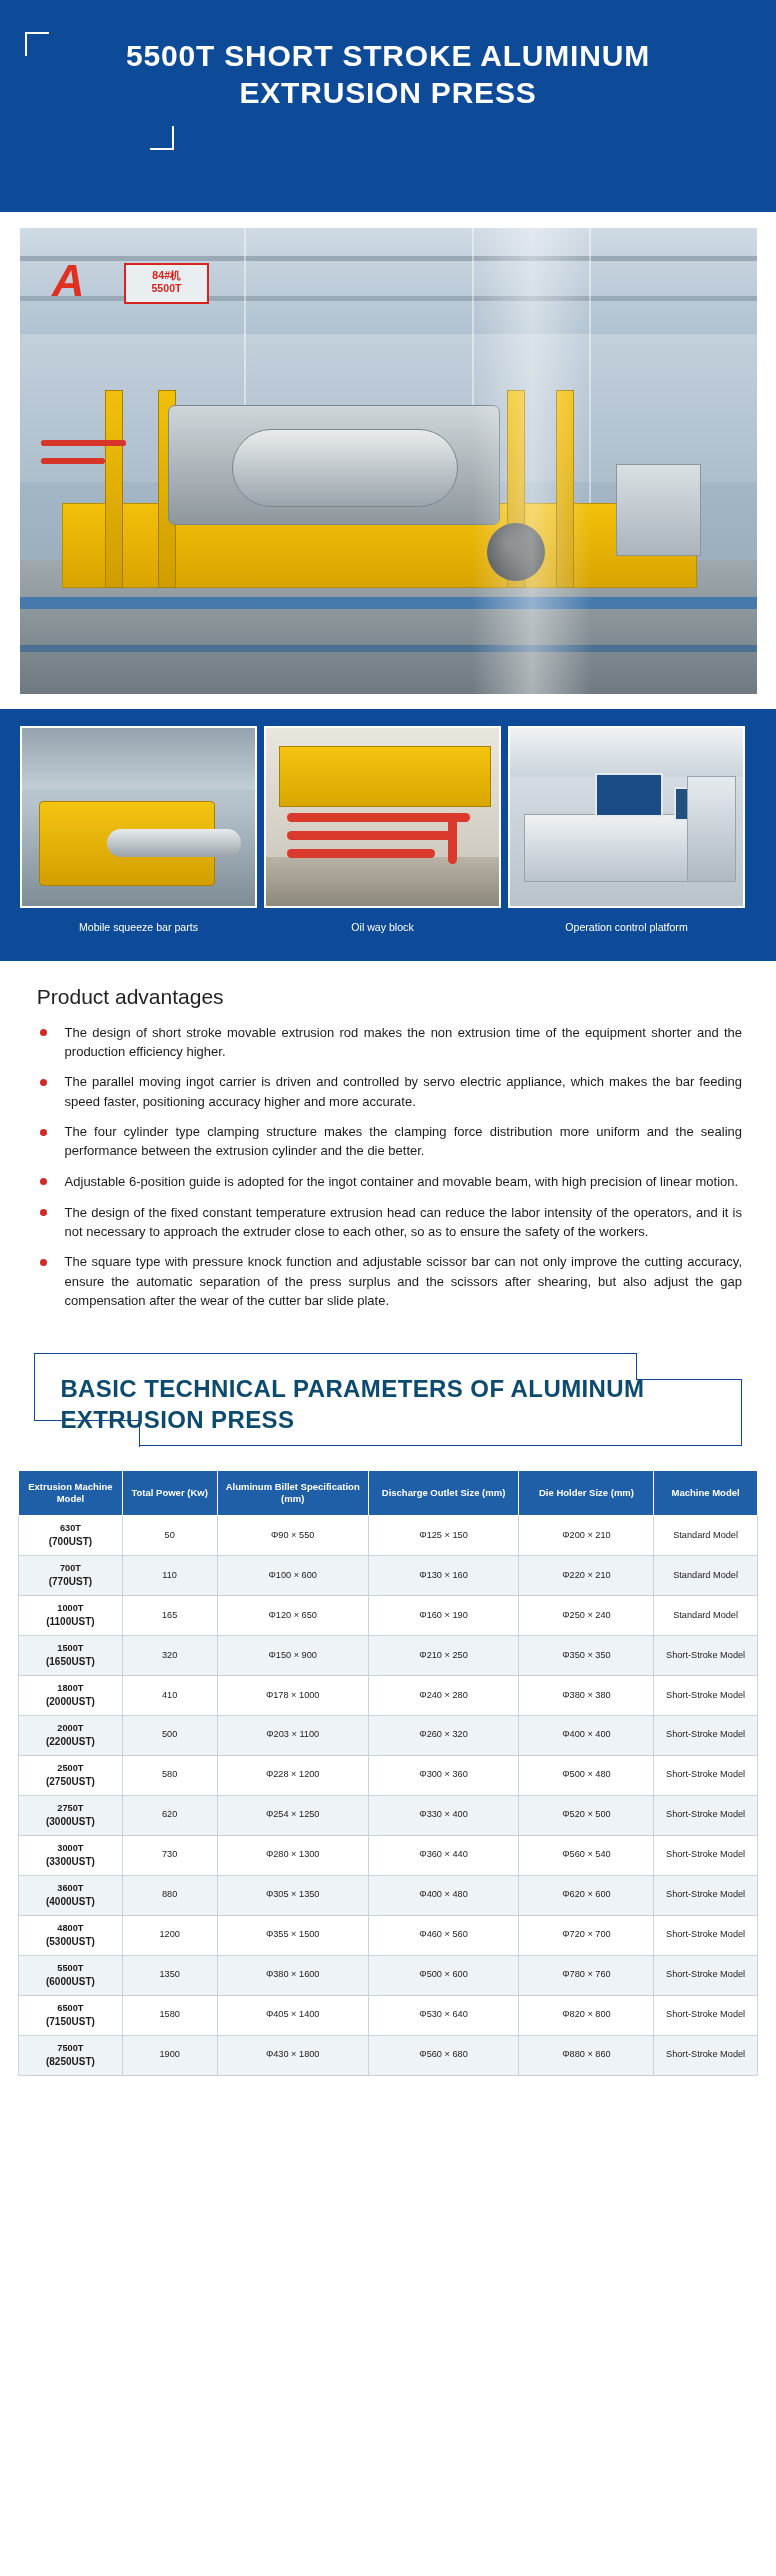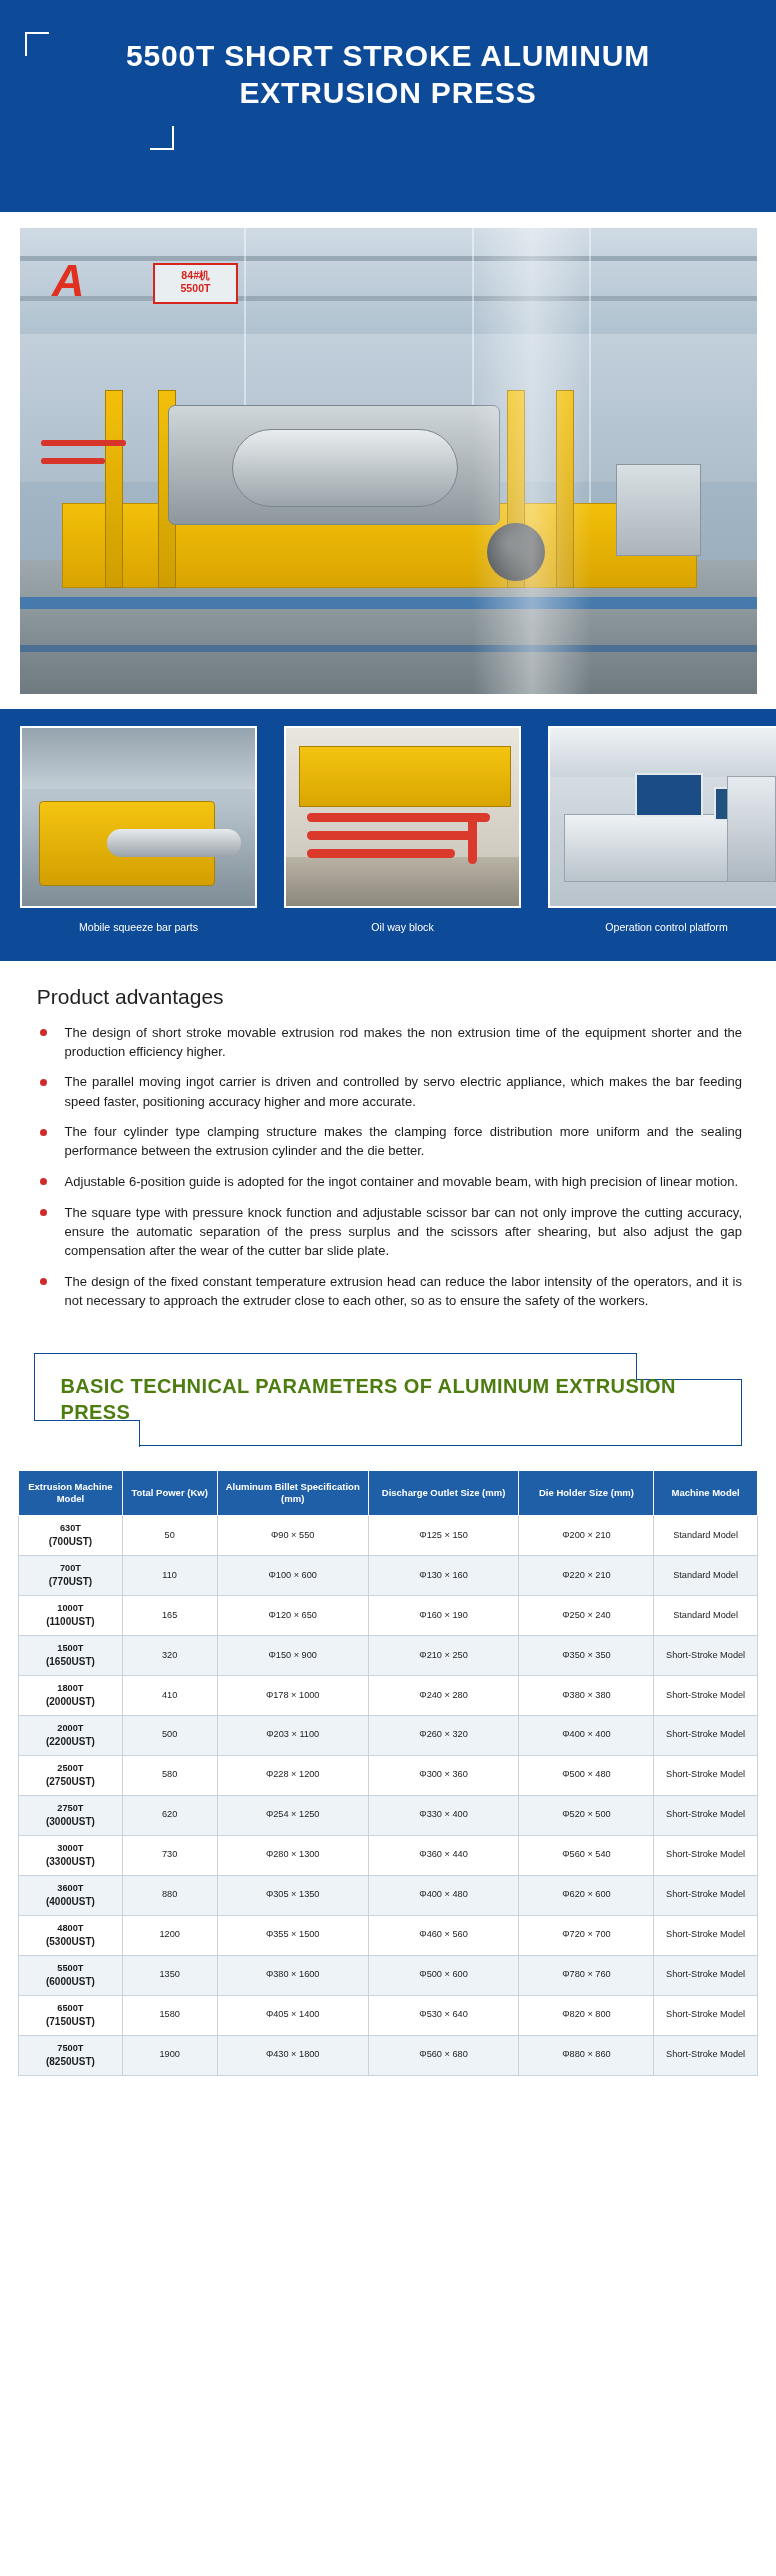--- a/index.html
+++ b/index.html
@@ -117,21 +117,21 @@
     position: absolute; left: 0; bottom: 42px; width: 100%; height: 7px;
     background: #2a5f96; opacity: .6;
   }
   .mp-logo {
     position: absolute; left: 32px; top: 25.4px; width: 99px; height: 56px;
     color: #e03020; font-size: 45px; font-weight: bold; font-style: italic;
     line-height: 56px;
     letter-spacing: -4.2px;
   }
   .mp-signboard {
-    position: absolute; left: 133px; top: 35px; width: 85px; height: 41px;
+    position: absolute; left: 104px; top: 35px; width: 85px; height: 41px;
     background: #e9eef1; border: 2.1px solid #d8241c;
     color: #d8241c; font-size: 10.6px; font-weight: bold; text-align: center;
     line-height: 1.25; padding-top: 4.2px;
   }
   .mp-cabinet {
     position: absolute; right: 56px; bottom: 138px; width: 85px; height: 92px;
     background: linear-gradient(#d9e0e4, #aab4ba); border: 1.4px solid #8b959b;
   }
   .mp-drum {
     position: absolute; right: 212px; bottom: 113px; width: 58px; height: 58px;
@@ -147,21 +147,21 @@
   }
 
   
   .thumbs-band {
     background: #0d4a98;
     margin-top: 15.5px;
     padding: 17px 20px 28px 20px;
   }
   .thumbs-row {
     display: flex;
-    gap: 27px;
+    gap: 7px;
   }
   .thumb-cell { width: 237px; }
   .thumb-img {
     width: 237px; height: 182px;
     border: 2.1px solid #ffffff;
     position: relative; overflow: hidden;
     background: #8796a3;
   }
   .thumb-cap {
     color: #ffffff;
@@ -256,24 +256,24 @@
   .params-header {
     margin: 4.2px 34px 0 34px;
     border: 1.4px solid #0d4a98;
     position: relative;
     height: 93px;
   }
   .params-header h2 {
     position: absolute;
     left: 25.4px; top: 20px;
     margin: 0;
-    font-size: 20px;
+    font-size: 24px;
     line-height: 1.26;
     font-weight: bold;
-    color: #4d7c0f;
+    color: #0c4a6e;
     letter-spacing: 0.4px;
     text-transform: uppercase;
   }
   .ph-notch-tr {
     position: absolute; right: -1.4px; top: -1.4px;
     width: 106px; height: 27px; background: #ffffff;
     border-left: 1.4px solid #0d4a98; border-bottom: 1.4px solid #0d4a98;
   }
   .ph-notch-bl {
     position: absolute; left: -1.4px; bottom: -1.4px;
@@ -415,25 +415,25 @@
       <li class="adv-item">
         <span class="adv-bullet"></span>
         <span class="adv-text">The four cylinder type clamping structure makes the clamping force distribution more uniform and the sealing performance between the extrusion cylinder and the die better.</span>
       </li>
       <li class="adv-item">
         <span class="adv-bullet"></span>
         <span class="adv-text">Adjustable 6-position guide is adopted for the ingot container and movable beam, with high precision of linear motion.</span>
       </li>
       <li class="adv-item">
         <span class="adv-bullet"></span>
-        <span class="adv-text">The square type with pressure knock function and adjustable scissor bar can not only improve the cutting accuracy, ensure the automatic separation of the press surplus and the scissors after shearing, but also adjust the gap compensation after the wear of the cutter bar slide plate.</span>
+        <span class="adv-text">The design of the fixed constant temperature extrusion head can reduce the labor intensity of the operators, and it is not necessary to approach the extruder close to each other, so as to ensure the safety of the workers.</span>
       </li>
       <li class="adv-item">
         <span class="adv-bullet"></span>
-        <span class="adv-text">The design of the fixed constant temperature extrusion head can reduce the labor intensity of the operators, and it is not necessary to approach the extruder close to each other, so as to ensure the safety of the workers.</span>
+        <span class="adv-text">The square type with pressure knock function and adjustable scissor bar can not only improve the cutting accuracy, ensure the automatic separation of the press surplus and the scissors after shearing, but also adjust the gap compensation after the wear of the cutter bar slide plate.</span>
       </li>
     </ul>
   </div>
 
   <div class="params-header">
     <div class="ph-notch-tr"></div>
     <div class="ph-notch-bl"></div>
     <h2>BASIC TECHNICAL PARAMETERS OF ALUMINUM EXTRUSION PRESS</h2>
   </div>
 

